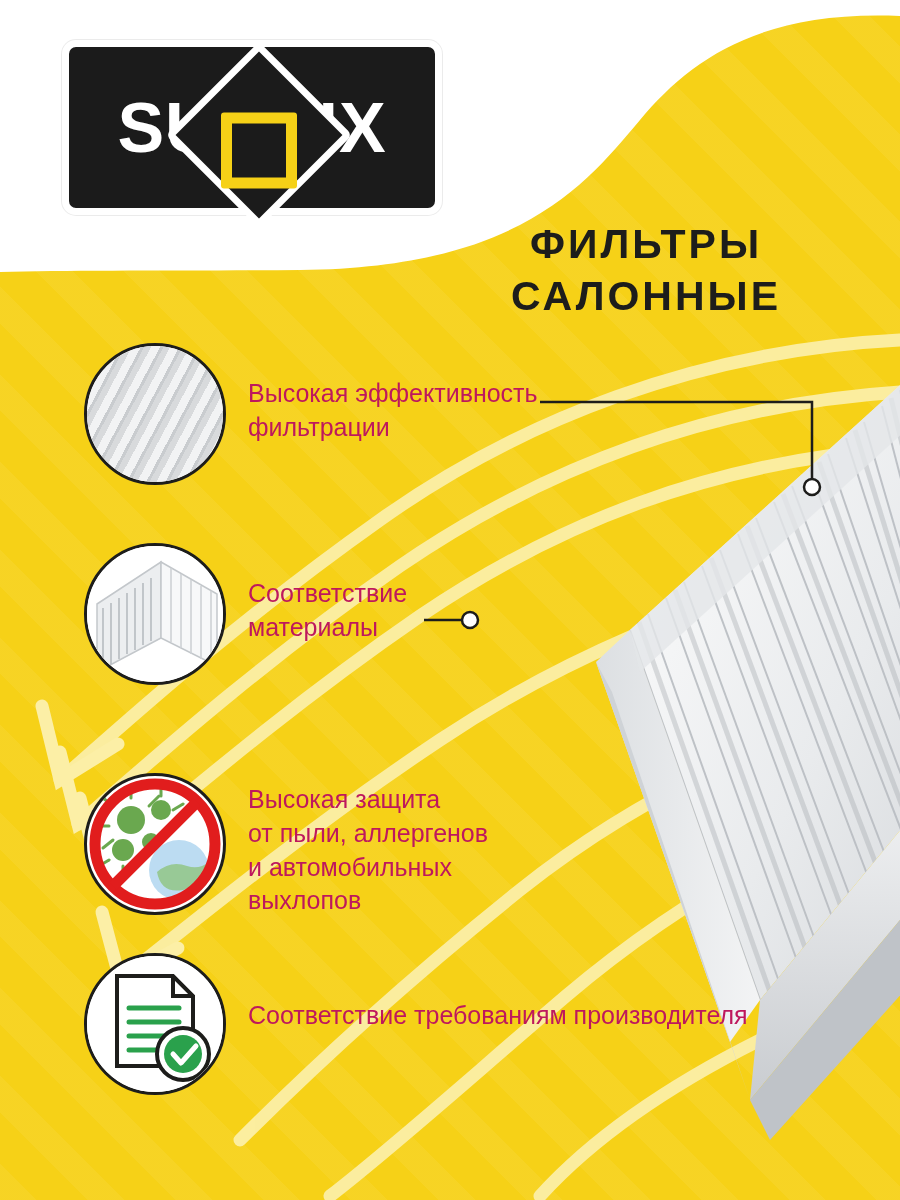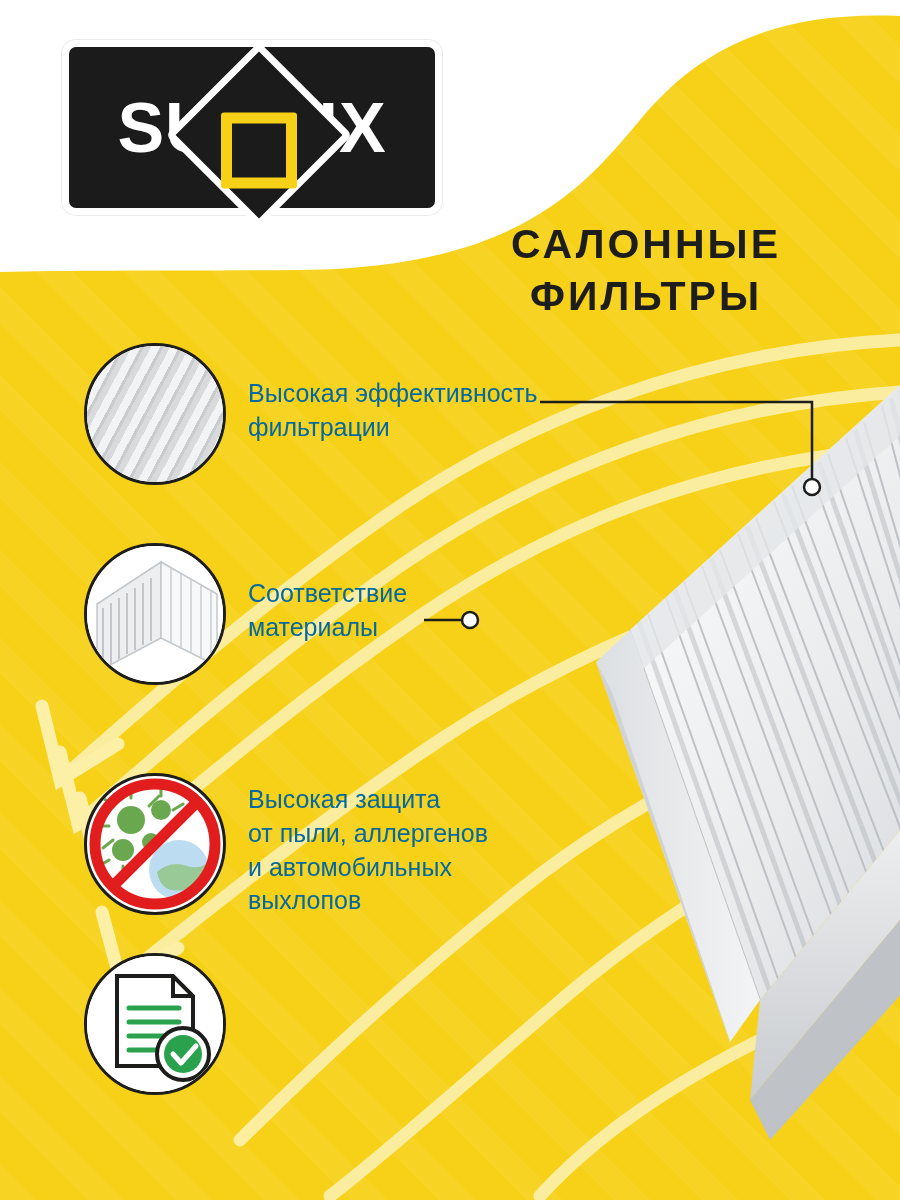--- a/index.html
+++ b/index.html
@@ -138,21 +138,21 @@
     width: 136px;
     height: 136px;
     flex: 0 0 136px;
     border-radius: 50%;
     background: #ffffff;
     border: 3px solid #1d1d1b;
     overflow: hidden;
   }
   .feature .label {
     margin-left: 22px;
-    color: #0369a1;
+    color: #be185d;
     font-size: 25px;
     line-height: 1.35;
     padding-top: 34px;
     white-space: pre-line;
   }
   .f1 { left: 84px; top: 18px; }
   .f2 { left: 84px; top: 218px; }
   .f3 { left: 84px; top: 448px; }
   .f4 { left: 84px; top: 628px; }
   .f3 .label { padding-top: 10px; }
@@ -274,22 +274,22 @@
       <span>SU</span>
       <span class="gap"></span>
       <span>FIX</span>
     </div>
     <div class="logo-diamond-outer">
       <div class="logo-diamond-inner"></div>
     </div>
   </div>
 
   <div class="heading">
+    <div>ФИЛЬТРЫ</div>
     <div>САЛОННЫЕ</div>
-    <div>ФИЛЬТРЫ</div>
   </div>
 
   <svg class="callout" style="left:0;top:0;" width="900" height="1200" viewBox="0 0 900 1200">
     <g stroke="#1d1d1b" stroke-width="2.5" fill="none">
       <path d="M540,402 L812,402 L812,482"></path>
       <circle cx="812" cy="487" r="8" fill="#ffffff"></circle>
       <path d="M424,620 L463,620"></path>
       <circle cx="470" cy="620" r="8" fill="#ffffff"></circle>
     </g>
   </svg>
@@ -378,16 +378,17 @@
             <line x1="42" y1="52" x2="92" y2="52"></line>
             <line x1="42" y1="66" x2="92" y2="66"></line>
             <line x1="42" y1="80" x2="92" y2="80"></line>
             <line x1="42" y1="94" x2="74" y2="94"></line>
           </g>
           <circle cx="96" cy="98" r="26" fill="#ffffff" stroke="#1d1d1b" stroke-width="4"></circle>
           <circle cx="96" cy="98" r="19" fill="#2AA14C"></circle>
           <path d="M86,98 l8,9 15,-17" fill="none" stroke="#ffffff" stroke-width="5" stroke-linecap="round" stroke-linejoin="round"></path>
         </svg>
       </div>
+      <div class="label">Соответствие требованиям производителя</div>
     </div>
 
   </div>
 </div>
 
 </body></html>

